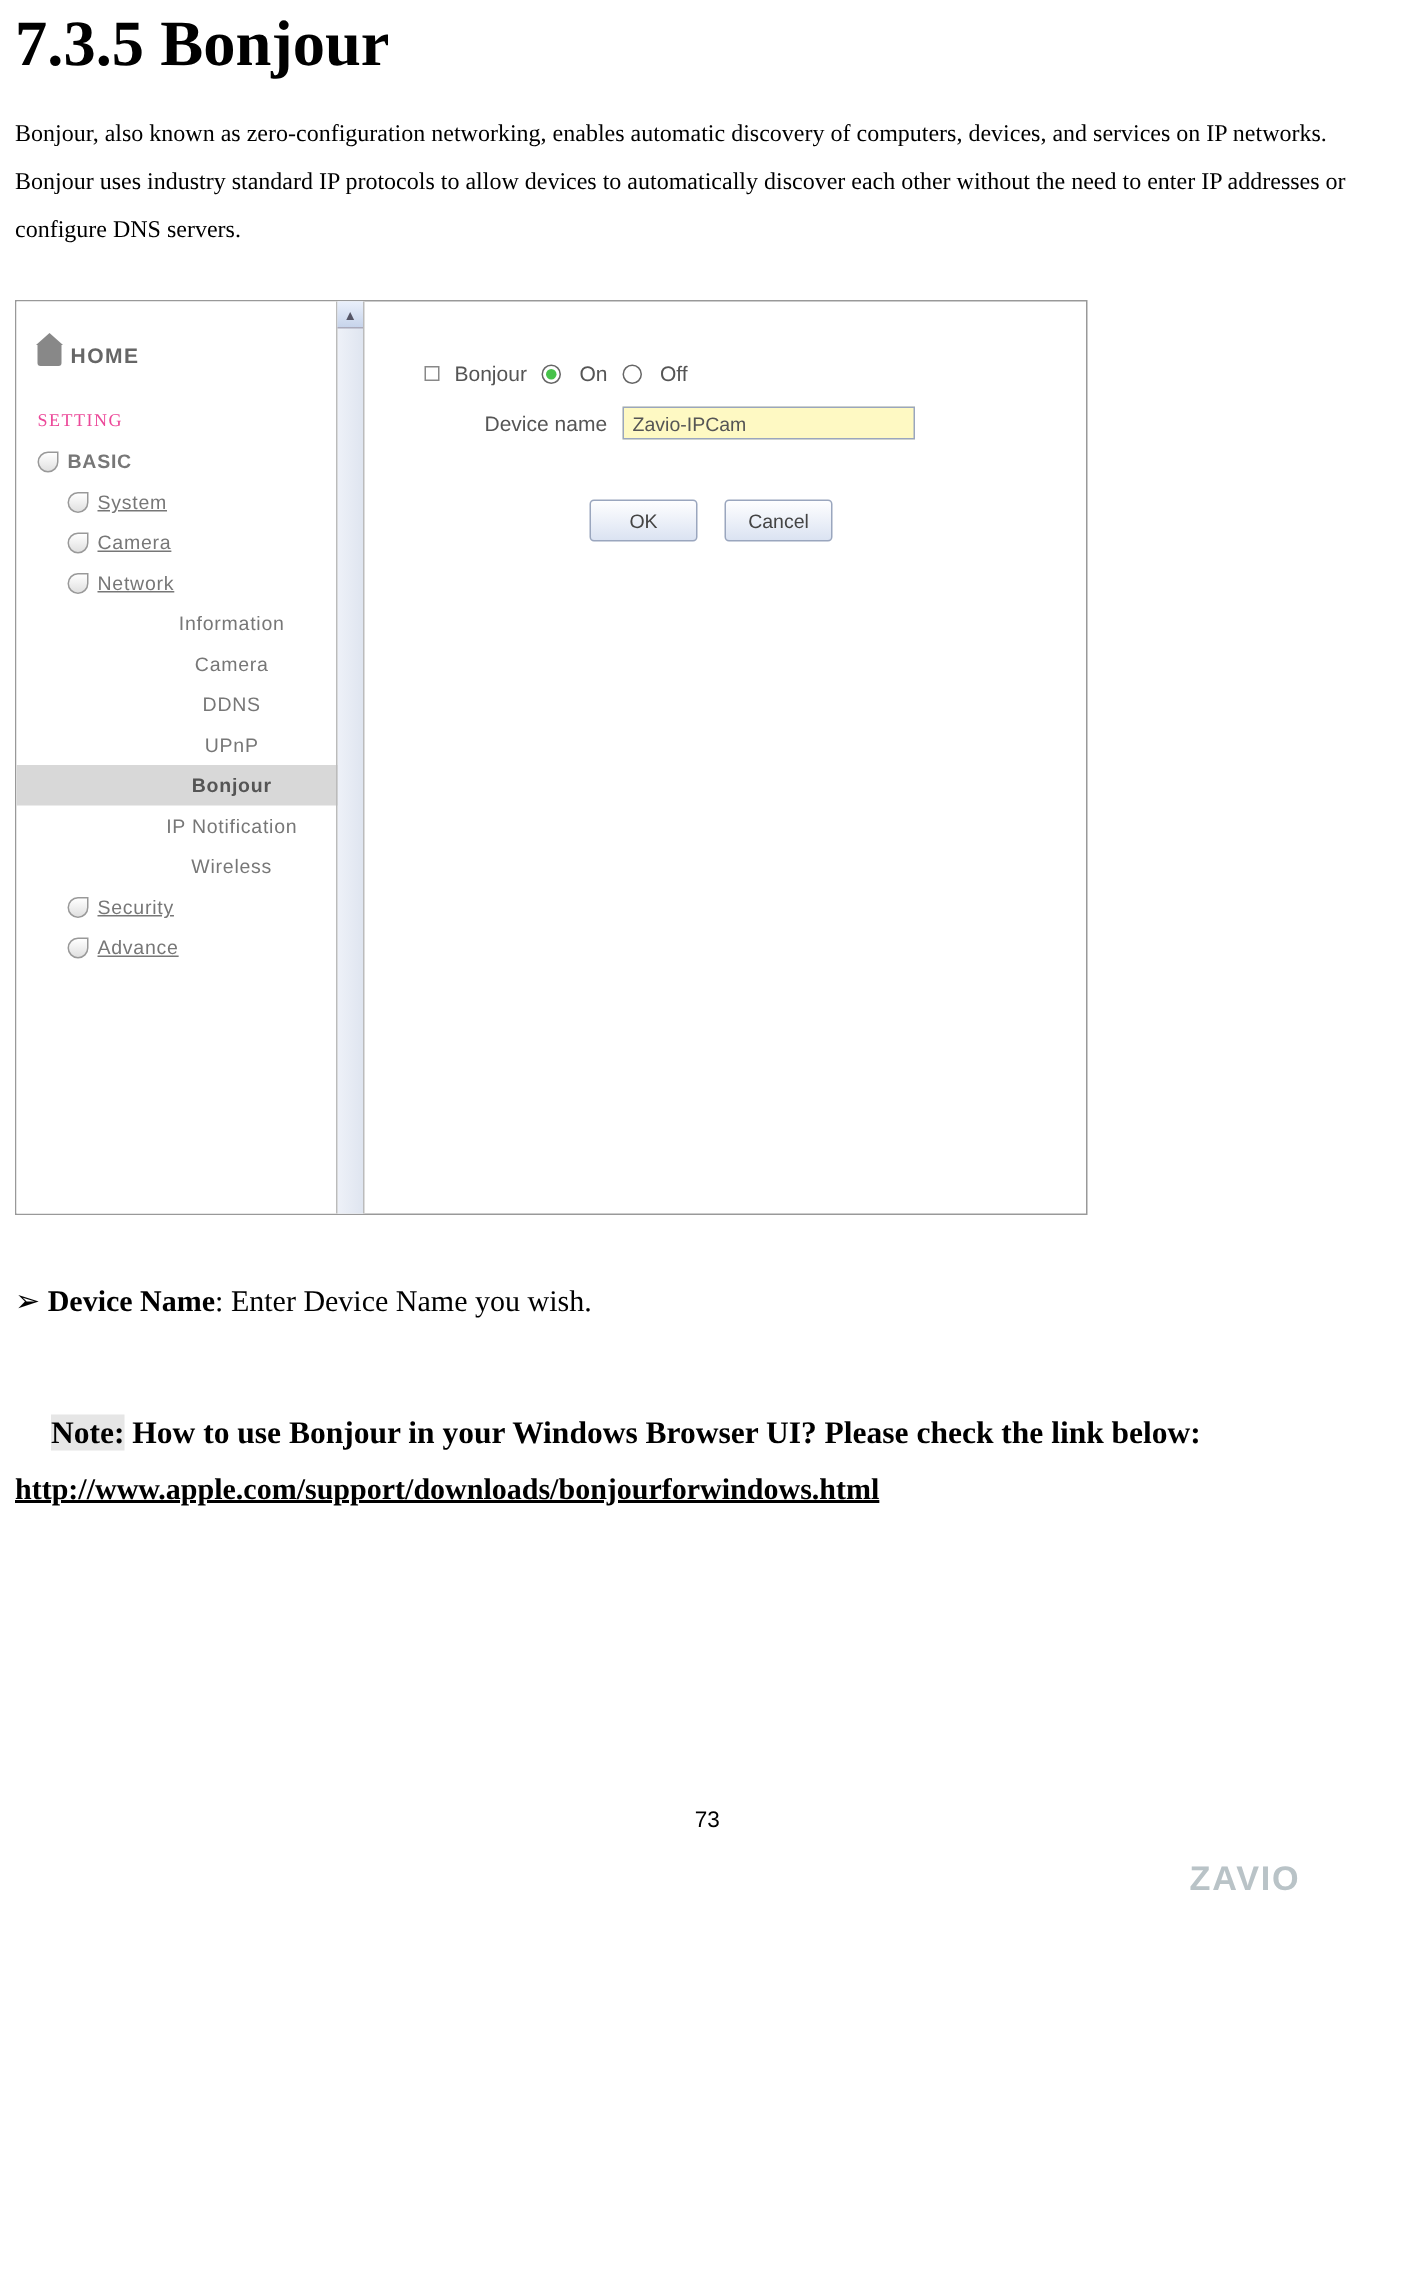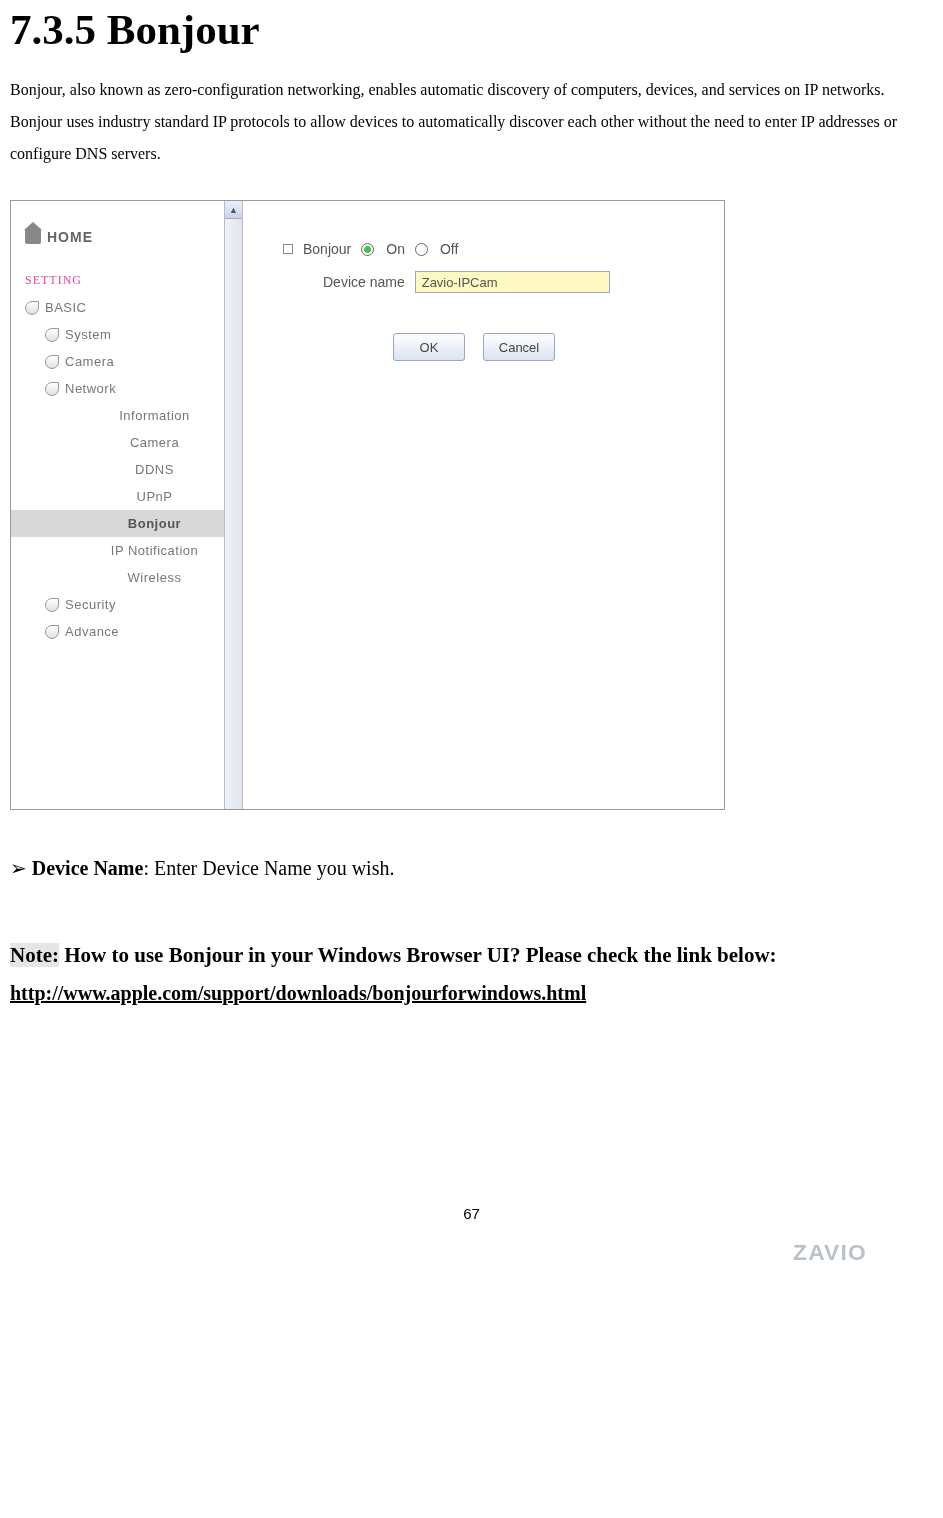--- a/index.html
+++ b/index.html
@@ -71,26 +71,27 @@
       font-family: Liberation Serif, serif;
     }
     .menu { list-style: none; }
     .menu-item {
       display: flex;
       align-items: center;
       gap: 6px;
       padding: 6px 0 6px 14px;
       font-size: 13px;
       color: #777;
-      font-weight: normal;
+      font-weight: bold;
       letter-spacing: 0.5px;
     }
     .menu-item.sub {
       padding-left: 34px;
       font-weight: normal;
+      text-decoration: underline;
     }
     .menu-item.sub2 {
       padding-left: 56px;
       font-weight: normal;
       font-size: 13px;
       justify-content: center;
     }
     .menu-item.selected {
       background: #d8d8d8;
       color: #555;
@@ -193,20 +194,21 @@
     }
     .bold { font-weight: bold; }
     .note-line {
       font-size: 21px;
       margin-top: 48px;
       line-height: 2.0;
       font-weight: bold;
     }
     .note-label {
       background: #e6e6e6;
+      margin-left: 24px;
     }
     .link-line {
       font-size: 20px;
       font-weight: bold;
       text-decoration: underline;
       margin-top: 6px;
     }
     .page-number {
       text-align: center;
       font-size: 15px;
@@ -313,17 +315,17 @@
   <span class="bullet-arrow">➢</span>
   <span class="bold">Device Name</span><span>: Enter Device Name you wish.</span>
 </p>
 
 <p class="note-line">
   <span class="note-label">Note:</span><span> How to use Bonjour in your Windows Browser UI? Please check the link below:</span>
 </p>
 <p class="link-line">http://www.apple.com/support/downloads/bonjourforwindows.html</p>
 
 <div class="page-footer">
-  <div class="page-number">67</div>
+  <div class="page-number">73</div>
   <svg class="footer-logo logo-svg" viewBox="0 0 200 50">
     <text x="0" y="38" font-family="Arial Black, Arial, sans-serif" font-size="38" font-weight="900" fill="#b9c3c7" letter-spacing="2">ZAVIO</text>
   </svg>
 </div>
 
 </body></html>

